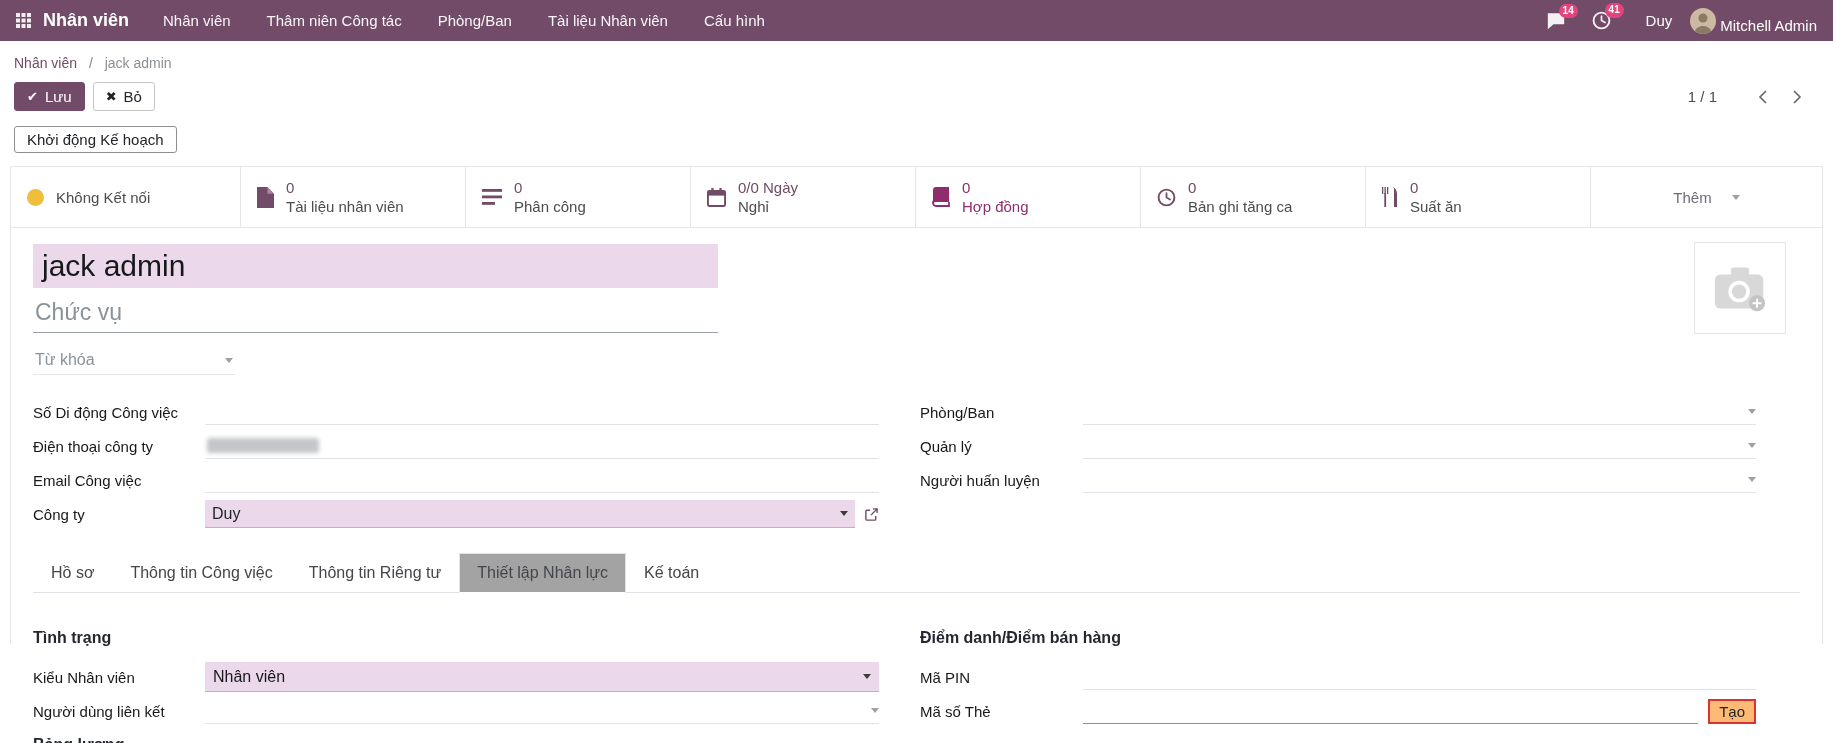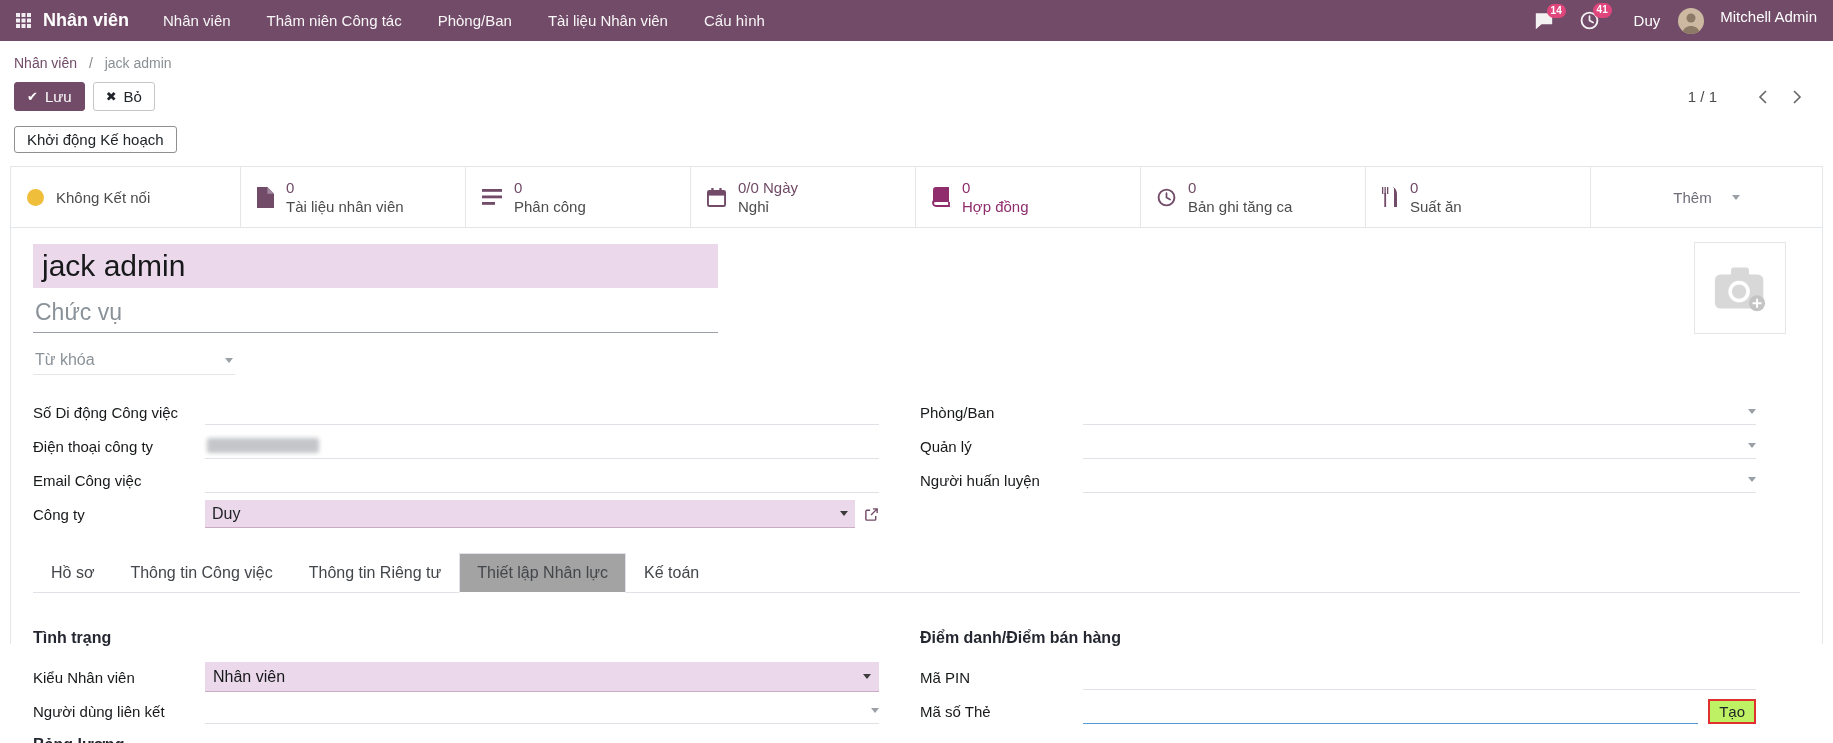--- a/index.html
+++ b/index.html
@@ -12,21 +12,21 @@
   .apps-btn { background:none; border:none; display:flex; align-items:center;
               cursor:pointer; margin-right:12px; }
   .brand { font-size:18px; font-weight:700; margin-right:34px; white-space:nowrap; }
   .menu { display:flex; gap:36px; font-size:15px; }
   .menu a { color:rgba(255,255,255,.95); text-decoration:none; white-space:nowrap; cursor:pointer; }
   .nav-spacer { flex:1; }
   .nav-icon-wrap { position:relative; margin:0 13px; display:flex; cursor:pointer; }
   .nav-badge { position:absolute; top:-8px; left:13px; background:#E0457B; color:#fff;
                font-size:10px; font-weight:700; border-radius:9px; padding:1px 4px; line-height:1.25; }
   .nav-company { font-size:15px; margin:0 18px 0 22px; cursor:pointer; }
-  .user-menu { display:flex; align-items:flex-start; gap:16px; cursor:pointer; }
+  .user-menu { display:flex; align-items:flex-end; gap:4px; cursor:pointer; }
   .avatar { width:26px; height:26px; border-radius:50%; overflow:hidden; display:flex; }
   .user-name { font-size:15px; }
 
   
   .breadcrumb { padding:14px 14px 2px; font-size:14px; }
   .bc-parent { color:#714B67; text-decoration:none; cursor:pointer; }
   .bc-sep { color:#888; margin:0 8px; }
   .bc-current { color:#8a8f94; }
   .cp-row { display:flex; align-items:center; padding:9px 14px 5px; }
   .btn { font-size:15px; padding:5px 12px; border-radius:3px; border:1px solid transparent;
@@ -89,21 +89,21 @@
   .tabs { display:flex; margin-top:22px; border-bottom:1px solid #dfe3e7; }
   .tab { padding:10px 17px; font-size:16px; color:#43464a; cursor:pointer; text-decoration:none;
          border:1px solid transparent; border-bottom:none; margin-bottom:-1px; }
   .tab.active { border-color:#dfe3e7; background:#a3a3a3; border-bottom:1px solid #fff; }
 
   .tab-content { display:flex; padding-top:36px; }
   .section-header { font-size:16px; font-weight:700; color:#242730; margin-bottom:13px; }
   .select-input { flex:1; background:#EBD9EB; height:30px; display:flex; align-items:center;
                   padding:0 8px; font-size:16px; color:#16181a; cursor:pointer;
                   border-bottom:1px solid #cbaac6; }
-  .btn-generate { margin-left:10px; font-size:15px; padding:2px 9px; background:#bef264;
+  .btn-generate { margin-left:10px; font-size:15px; padding:2px 9px; background:#fdba74;
                   border:2px solid #E03131; color:#212529; cursor:pointer; font-family:inherit; }
 
   .partial-header { position:absolute; left:33px; top:736px; font-size:16px; font-weight:700; color:#242730; }
 </style>
 </head>
 <body>
 
 <header class="navbar">
   <button class="apps-btn">
     <svg width="15" height="15" viewBox="0 0 15 15" fill="#fff" fill-opacity="0.9">

